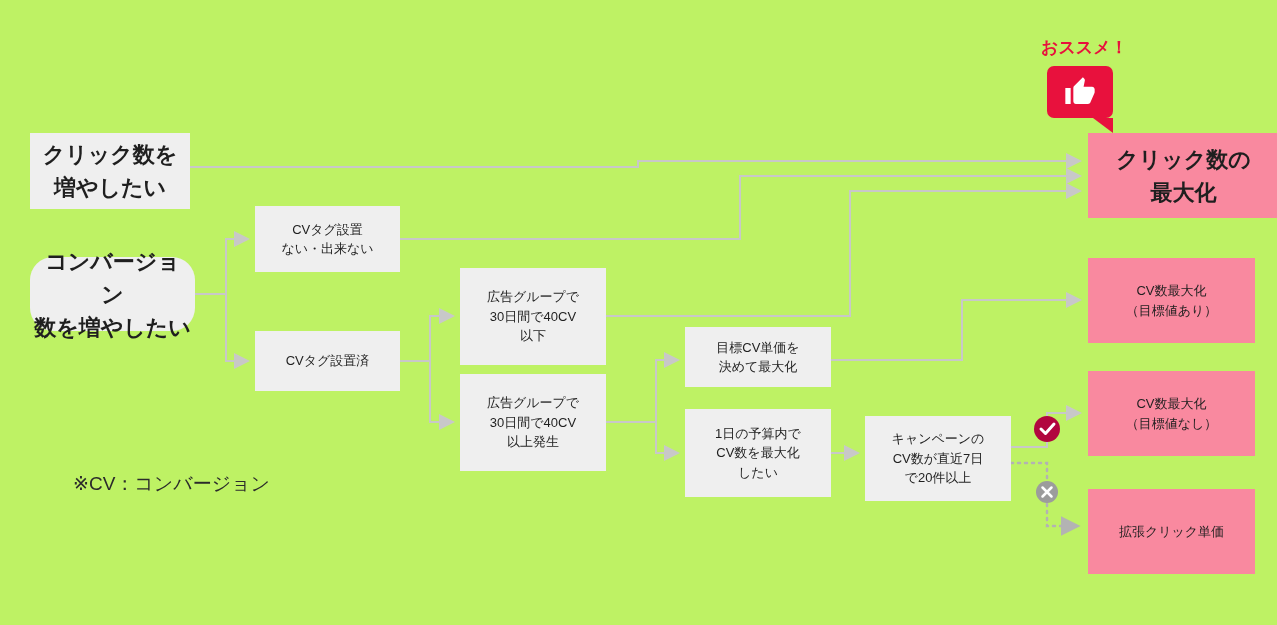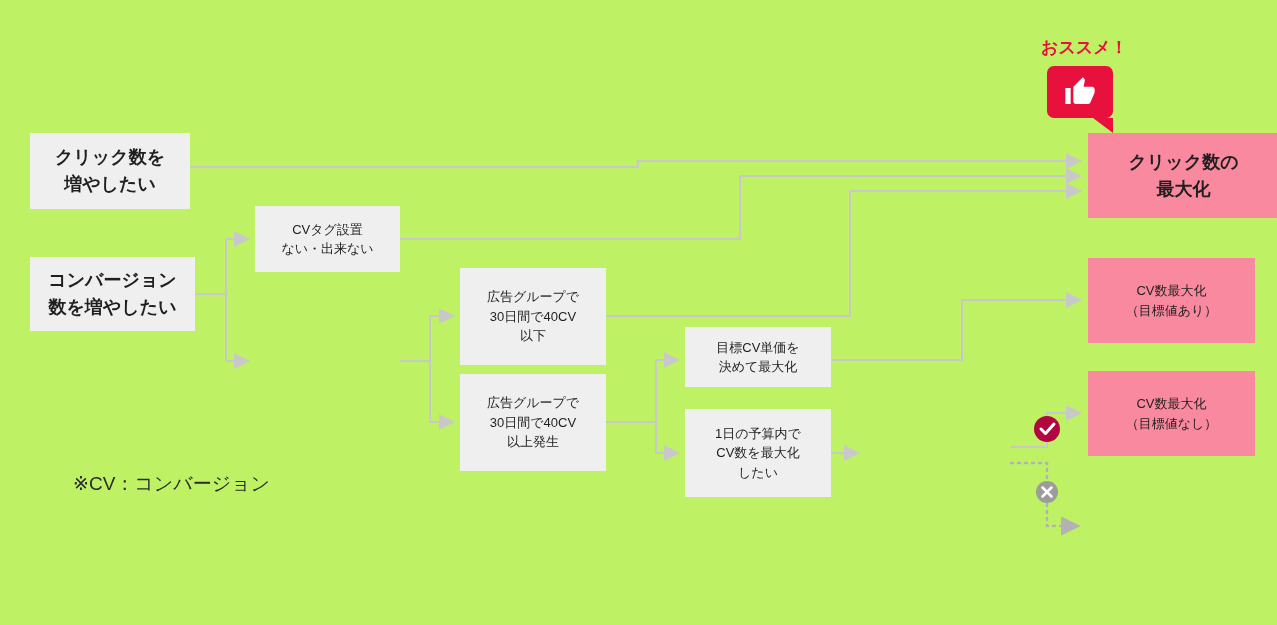--- a/index.html
+++ b/index.html
@@ -15,21 +15,21 @@
     position:absolute;
     display:flex;align-items:center;justify-content:center;
     text-align:center;
     white-space:pre-line;
     font-size:13px;line-height:1.5;color:#1f1f1f;
     box-sizing:border-box;
     padding:4px;
   }
   .gray{background:#efefef;}
   .pink{background:#f9899f;}
-  .bold{font-weight:bold;font-size:18px;}
+  .bold{font-weight:bold;font-size:22px;}
   .note{
     position:absolute;left:73px;top:471px;
     font-size:19px;color:#2b2b2b;
   }
   .badge-label{
     position:absolute;left:1041px;top:36px;
     color:#e8113d;font-weight:bold;font-size:17px;
   }
   .bubble{
     position:absolute;left:1047px;top:66px;
@@ -89,48 +89,53 @@
   <div class="badge-label">おススメ！</div>
   <div class="bubble">
     <svg width="32" height="32" viewBox="0 0 24 24">
       <path fill="#ffffff" d="M1 21h4V9H1v12zm22-11c0-1.1-.9-2-2-2h-6.31l.95-4.57.03-.32c0-.41-.17-.79-.44-1.06L14.17 1 7.58 7.59C7.22 7.95 7 8.45 7 9v10c0 1.1.9 2 2 2h9c.83 0 1.54-.5 1.84-1.22l3.02-7.05c.09-.23.14-.47.14-.73v-2z"></path>
     </svg>
   </div>
 
   <div class="node gray bold" style="left:30px;top:133px;width:160px;height:76px;">クリック数を
 増やしたい</div>
 
-  <div class="node gray bold" style="left:30px;top:257px;width:165px;height:74px;">コンバージョン
+  <div class="node gray bold" style="left:30px;top:257px;width:165px;height:74px;border-radius:23px;">コンバージョン
 数を増やしたい</div>
 
   <div class="node gray" style="left:255px;top:206px;width:145px;height:66px;">CVタグ設置
 ない・出来ない</div>
 
+  <div class="node gray" style="left:255px;top:331px;width:145px;height:60px;">CVタグ設置済</div>
 
   <div class="node gray" style="left:460px;top:268px;width:146px;height:97px;">広告グループで
 30日間で40CV
 以下</div>
 
   <div class="node gray" style="left:460px;top:374px;width:146px;height:97px;">広告グループで
 30日間で40CV
 以上発生</div>
 
   <div class="node gray" style="left:685px;top:327px;width:146px;height:60px;">目標CV単価を
 決めて最大化</div>
 
   <div class="node gray" style="left:685px;top:409px;width:146px;height:88px;">1日の予算内で
 CV数を最大化
 したい</div>
 
+  <div class="node gray" style="left:865px;top:416px;width:146px;height:85px;">キャンペーンの
+CV数が直近7日
+で20件以上</div>
 
   <div class="node pink bold" style="left:1088px;top:133px;width:191px;height:85px;">クリック数の
 最大化</div>
 
   <div class="node pink" style="left:1088px;top:258px;width:167px;height:85px;">CV数最大化
 （目標値あり）</div>
 
   <div class="node pink" style="left:1088px;top:371px;width:167px;height:85px;">CV数最大化
 （目標値なし）</div>
 
+  <div class="node pink" style="left:1088px;top:489px;width:167px;height:85px;">拡張クリック単価</div>
 
   <div class="note">※CV：コンバージョン</div>
 
 </div>
 
 </body></html>

